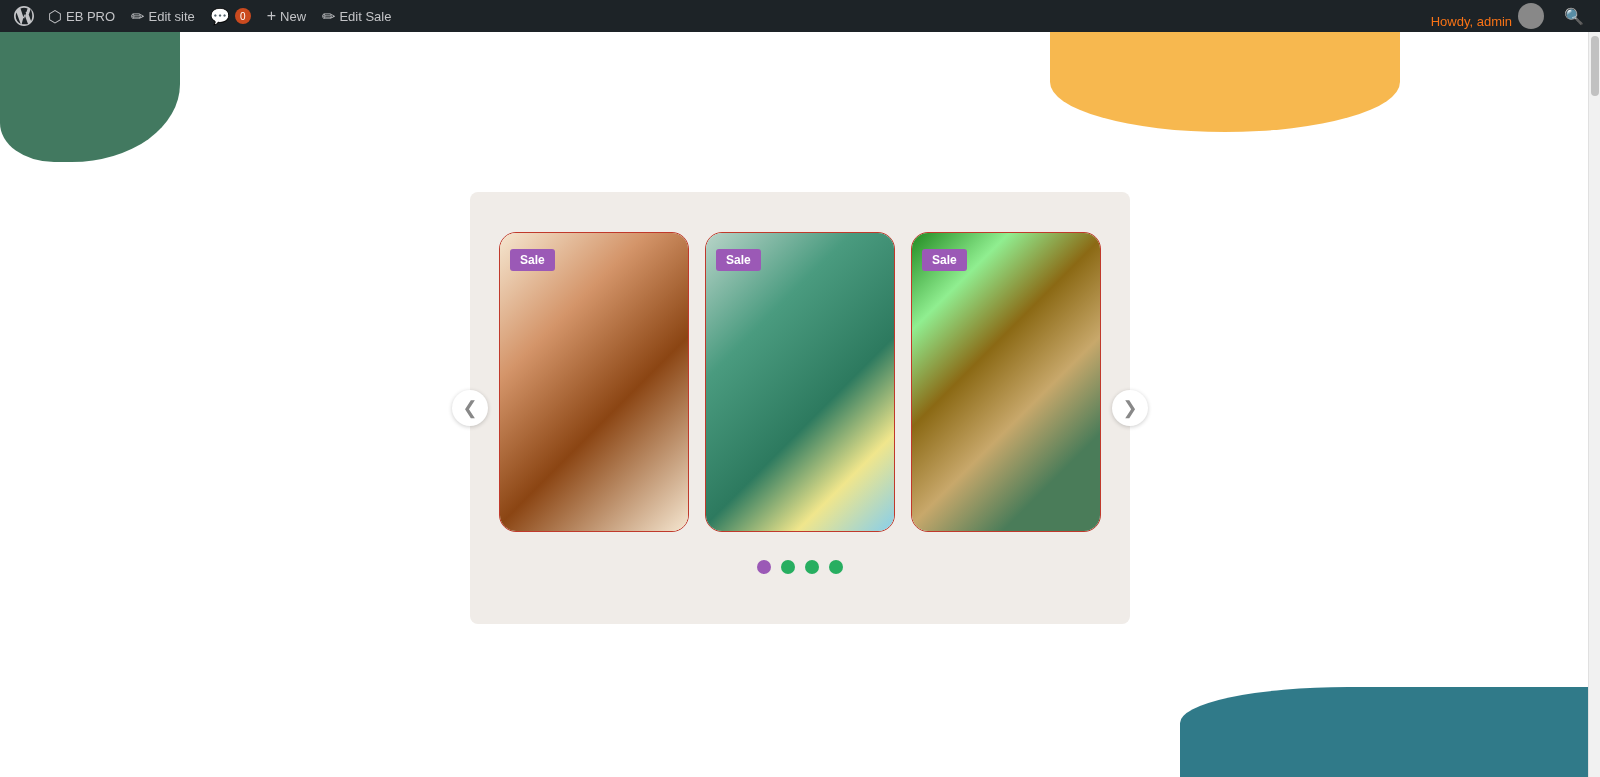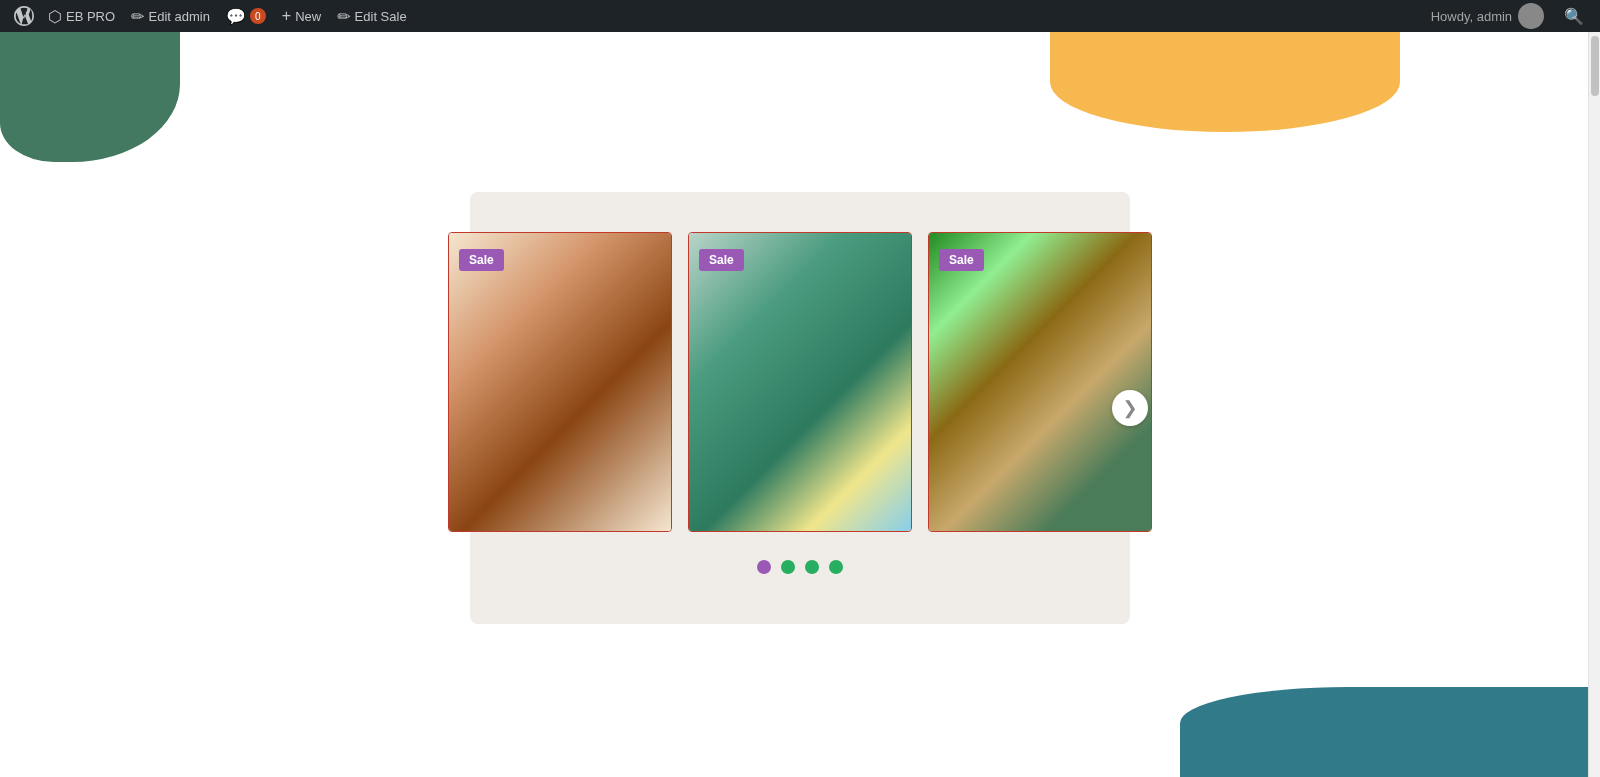--- a/index.html
+++ b/index.html
@@ -13,21 +13,21 @@
     }
     .admin-bar-item {
       display: flex; align-items: center; gap: 4px; padding: 0 8px; height: 32px;
       color: #c3c4c7; font-size: 13px; cursor: pointer; white-space: nowrap;
       text-decoration: none;
     }
     .admin-bar-item .icon { font-size: 16px; }
     .admin-bar-right {
       margin-left: auto; display: flex; align-items: center; gap: 4px;
     }
-    .howdy { color: #a3a3a3; font-size: 13px; padding: 0 8px; display: flex; align-items: center; gap: 6px; }
+    .howdy { color: #f97316; font-size: 13px; padding: 0 8px; display: flex; align-items: flex-end; gap: 6px; }
     .avatar-circle {
       width: 26px; height: 26px; background: #888; border-radius: 50%;
       display: inline-block;
     }
     .search-icon-bar { color: #c3c4c7; font-size: 16px; padding: 0 8px; cursor: pointer; }
     .wp-logo {
       width: 32px; height: 32px; display: flex; align-items: center; justify-content: center;
       cursor: pointer;
     }
     .wp-logo svg { width: 20px; height: 20px; fill: #c3c4c7; }
@@ -69,22 +69,22 @@
       width: 660px;
       background: #f0ece8; border-radius: 8px;
       padding: 40px 30px 50px 30px;
     }
 
     .carousel-track {
       display: flex; gap: 16px; justify-content: center;
     }
 
     .product-card {
-      width: 224px; flex-shrink: 0;
-      border: 1.5px solid #c0392b; border-radius: 4px;
+      width: 190px; flex-shrink: 0;
+      border: 1.5px solid #c0392b; border-radius: 17px;
       overflow: hidden; position: relative; background: #fff;
       height: 300px;
     }
 
     .sale-badge {
       position: absolute; top: 16px; left: 10px;
       background: #9b59b6; color: #fff;
       font-size: 12px; font-weight: 600;
       padding: 4px 10px; border-radius: 3px;
       z-index: 2;
@@ -139,21 +139,21 @@
     </svg>
   </div>
 
   <div class="admin-bar-item">
     <span class="icon">⬡</span>
     <span>EB PRO</span>
   </div>
 
   <div class="admin-bar-item">
     <span class="icon">✏</span>
-    <span>Edit admin</span>
+    <span>Edit site</span>
   </div>
 
   <div class="admin-bar-item">
     <span class="icon">💬</span>
     <span class="comment-badge">0</span>
   </div>
 
   <div class="admin-bar-item">
     <span class="icon">+</span>
     <span>New</span>

